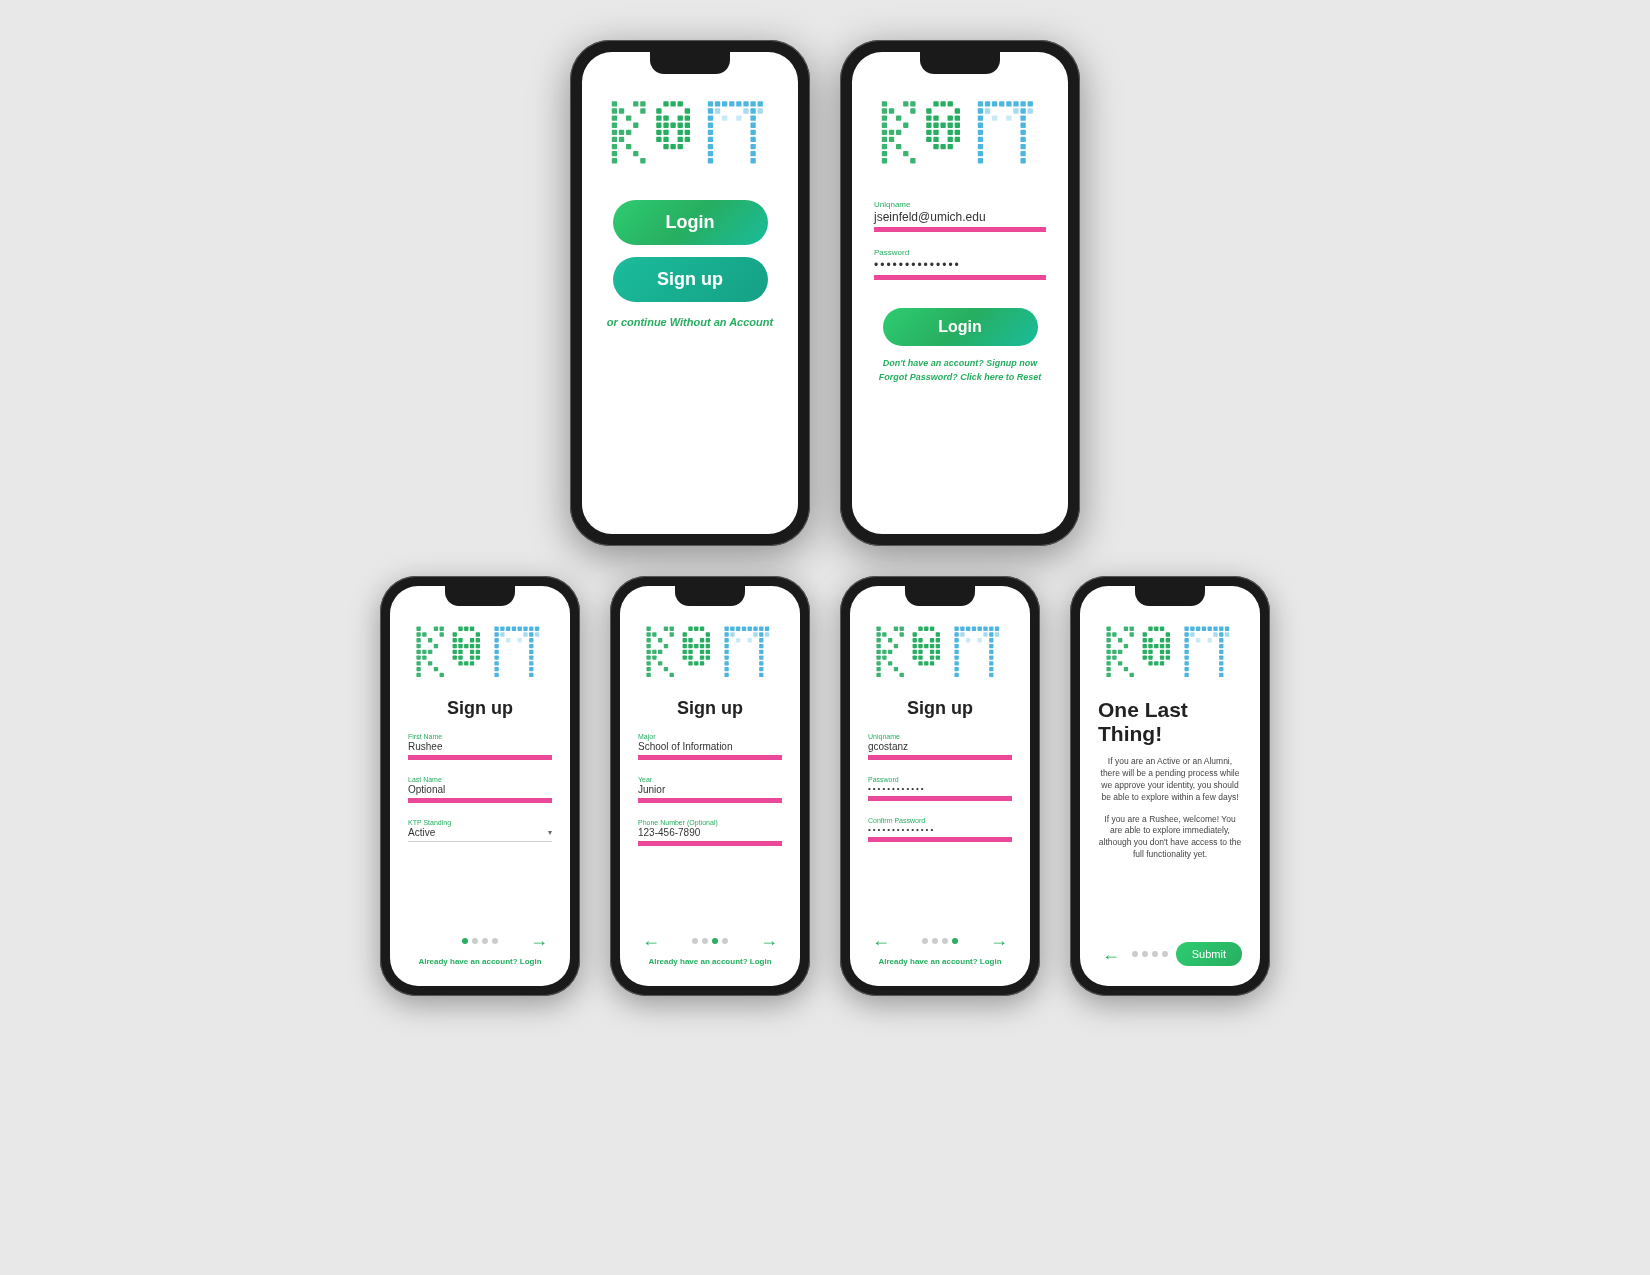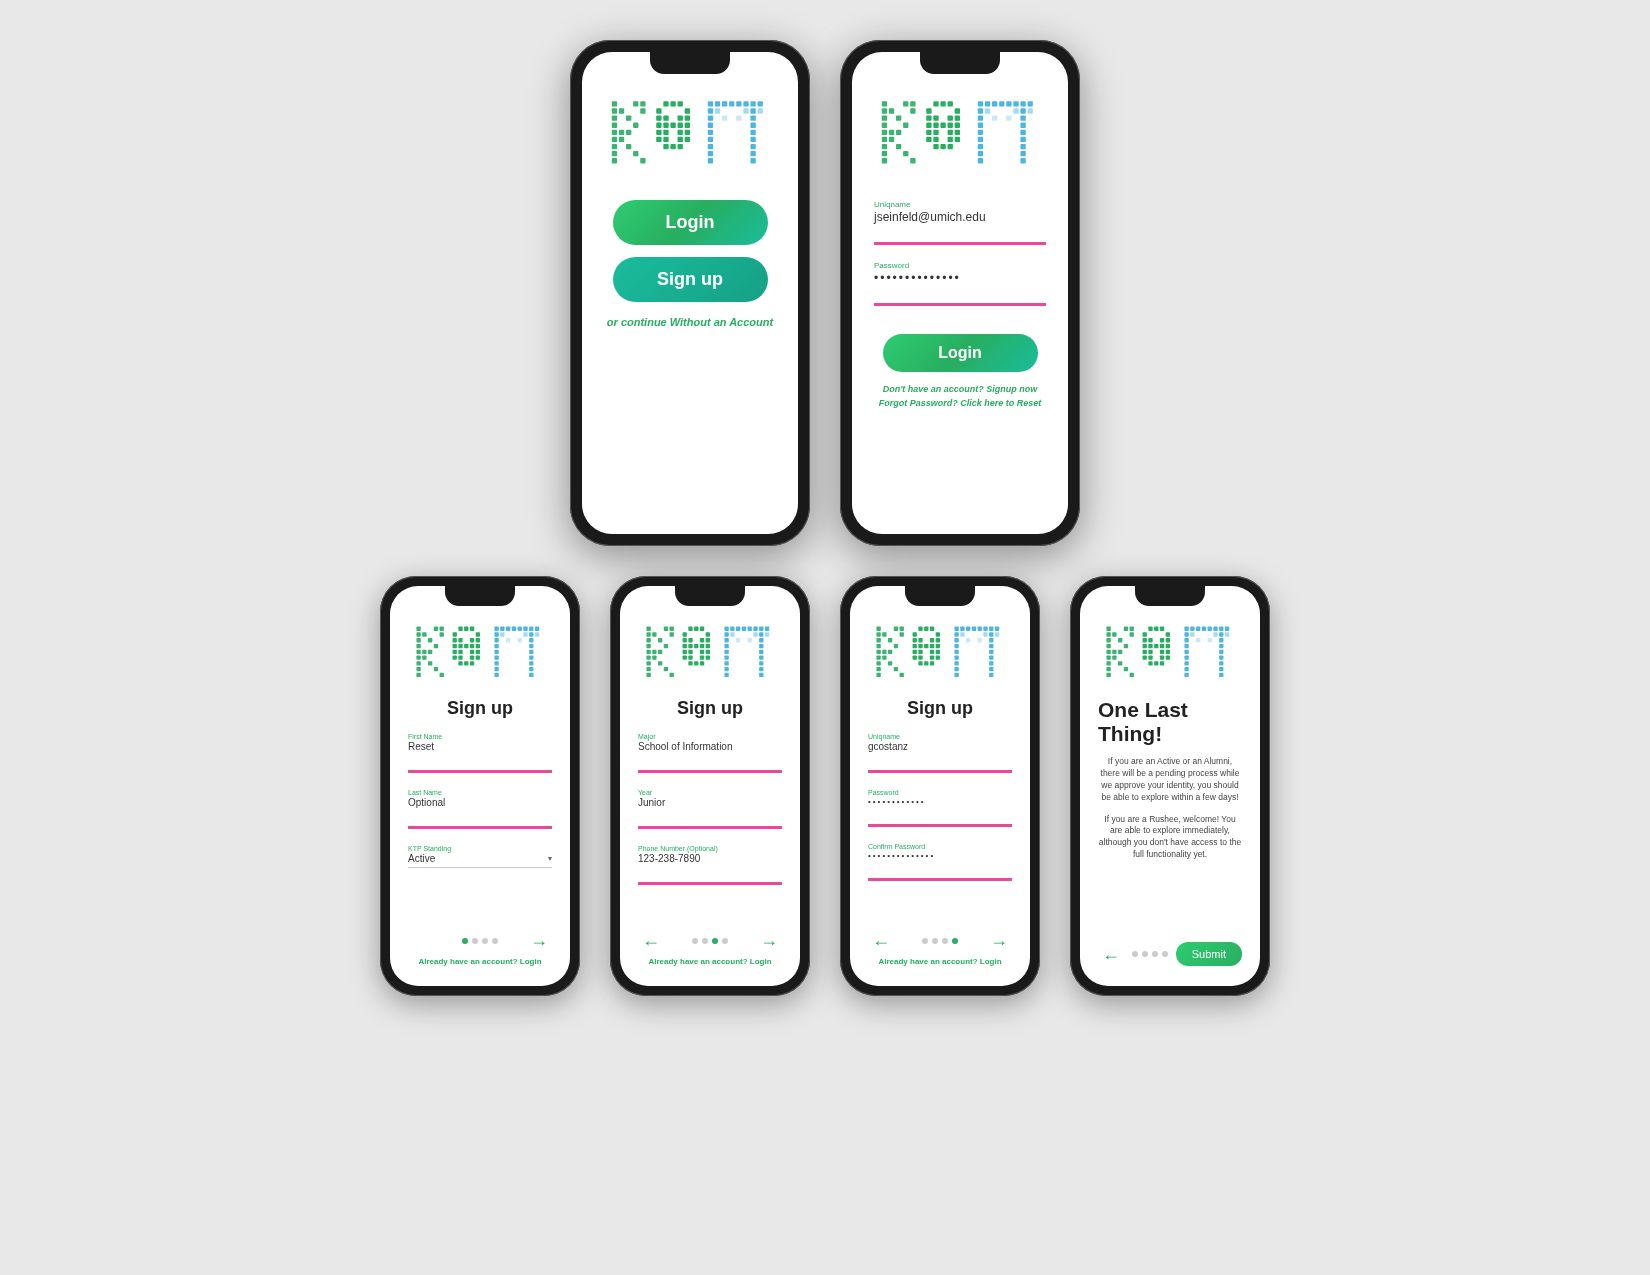--- a/index.html
+++ b/index.html
@@ -115,22 +115,22 @@
     .field-label {
       font-size: 7px;
       color: #27ae60;
       display: block;
       margin-bottom: 1px;
     }
     .field-value {
       font-size: 10px;
       color: #333;
       display: block;
-      padding-bottom: 18px;
-      border-bottom: 3px solid #ec4899;
+      padding-bottom: 3px;
+      border-bottom: 5px solid #ec4899;
       width: 100%;
     }
     .field-value.password {
       letter-spacing: 2px;
       font-size: 8px;
     }
 
     .btn-login-small {
       background: linear-gradient(135deg, #2ecc71, #27ae60, #1abc9c);
       color: white;
@@ -480,21 +480,21 @@
       <div class="notch"></div>
       <div class="screen">
         <div class="ktp-logo">
           <svg viewBox="0 0 180 80">
               <use href="#ktp-logo-symbol"></use>
             </svg>
         </div>
         <h2 class="screen-title">Sign up</h2>
         <div class="field-group" style="width:100%">
           <span class="field-label">First Name</span>
-          <span class="field-value">Reset</span>
+          <span class="field-value">Rushee</span>
         </div>
         <div class="field-group" style="width:100%">
           <span class="field-label">Last Name</span>
           <span class="field-value">Optional</span>
         </div>
         <div class="field-group" style="width:100%">
           <span class="field-label">KTP Standing</span>
           <div class="field-with-arrow">
             <span class="field-value">Active</span>
             <span class="dropdown-arrow">▾</span>
@@ -530,21 +530,21 @@
         <div class="field-group" style="width:100%">
           <span class="field-label">Major</span>
           <span class="field-value">School of Information</span>
         </div>
         <div class="field-group" style="width:100%">
           <span class="field-label">Year</span>
           <span class="field-value">Junior</span>
         </div>
         <div class="field-group" style="width:100%">
           <span class="field-label">Phone Number (Optional)</span>
-          <span class="field-value">123-238-7890</span>
+          <span class="field-value">123-456-7890</span>
         </div>
         <div class="pagination">
           <button class="arrow-btn">←</button>
           <div class="dots">
             <div class="dot"></div>
             <div class="dot"></div>
             <div class="dot active"></div>
             <div class="dot"></div>
           </div>
           <button class="arrow-right-btn">→</button>

